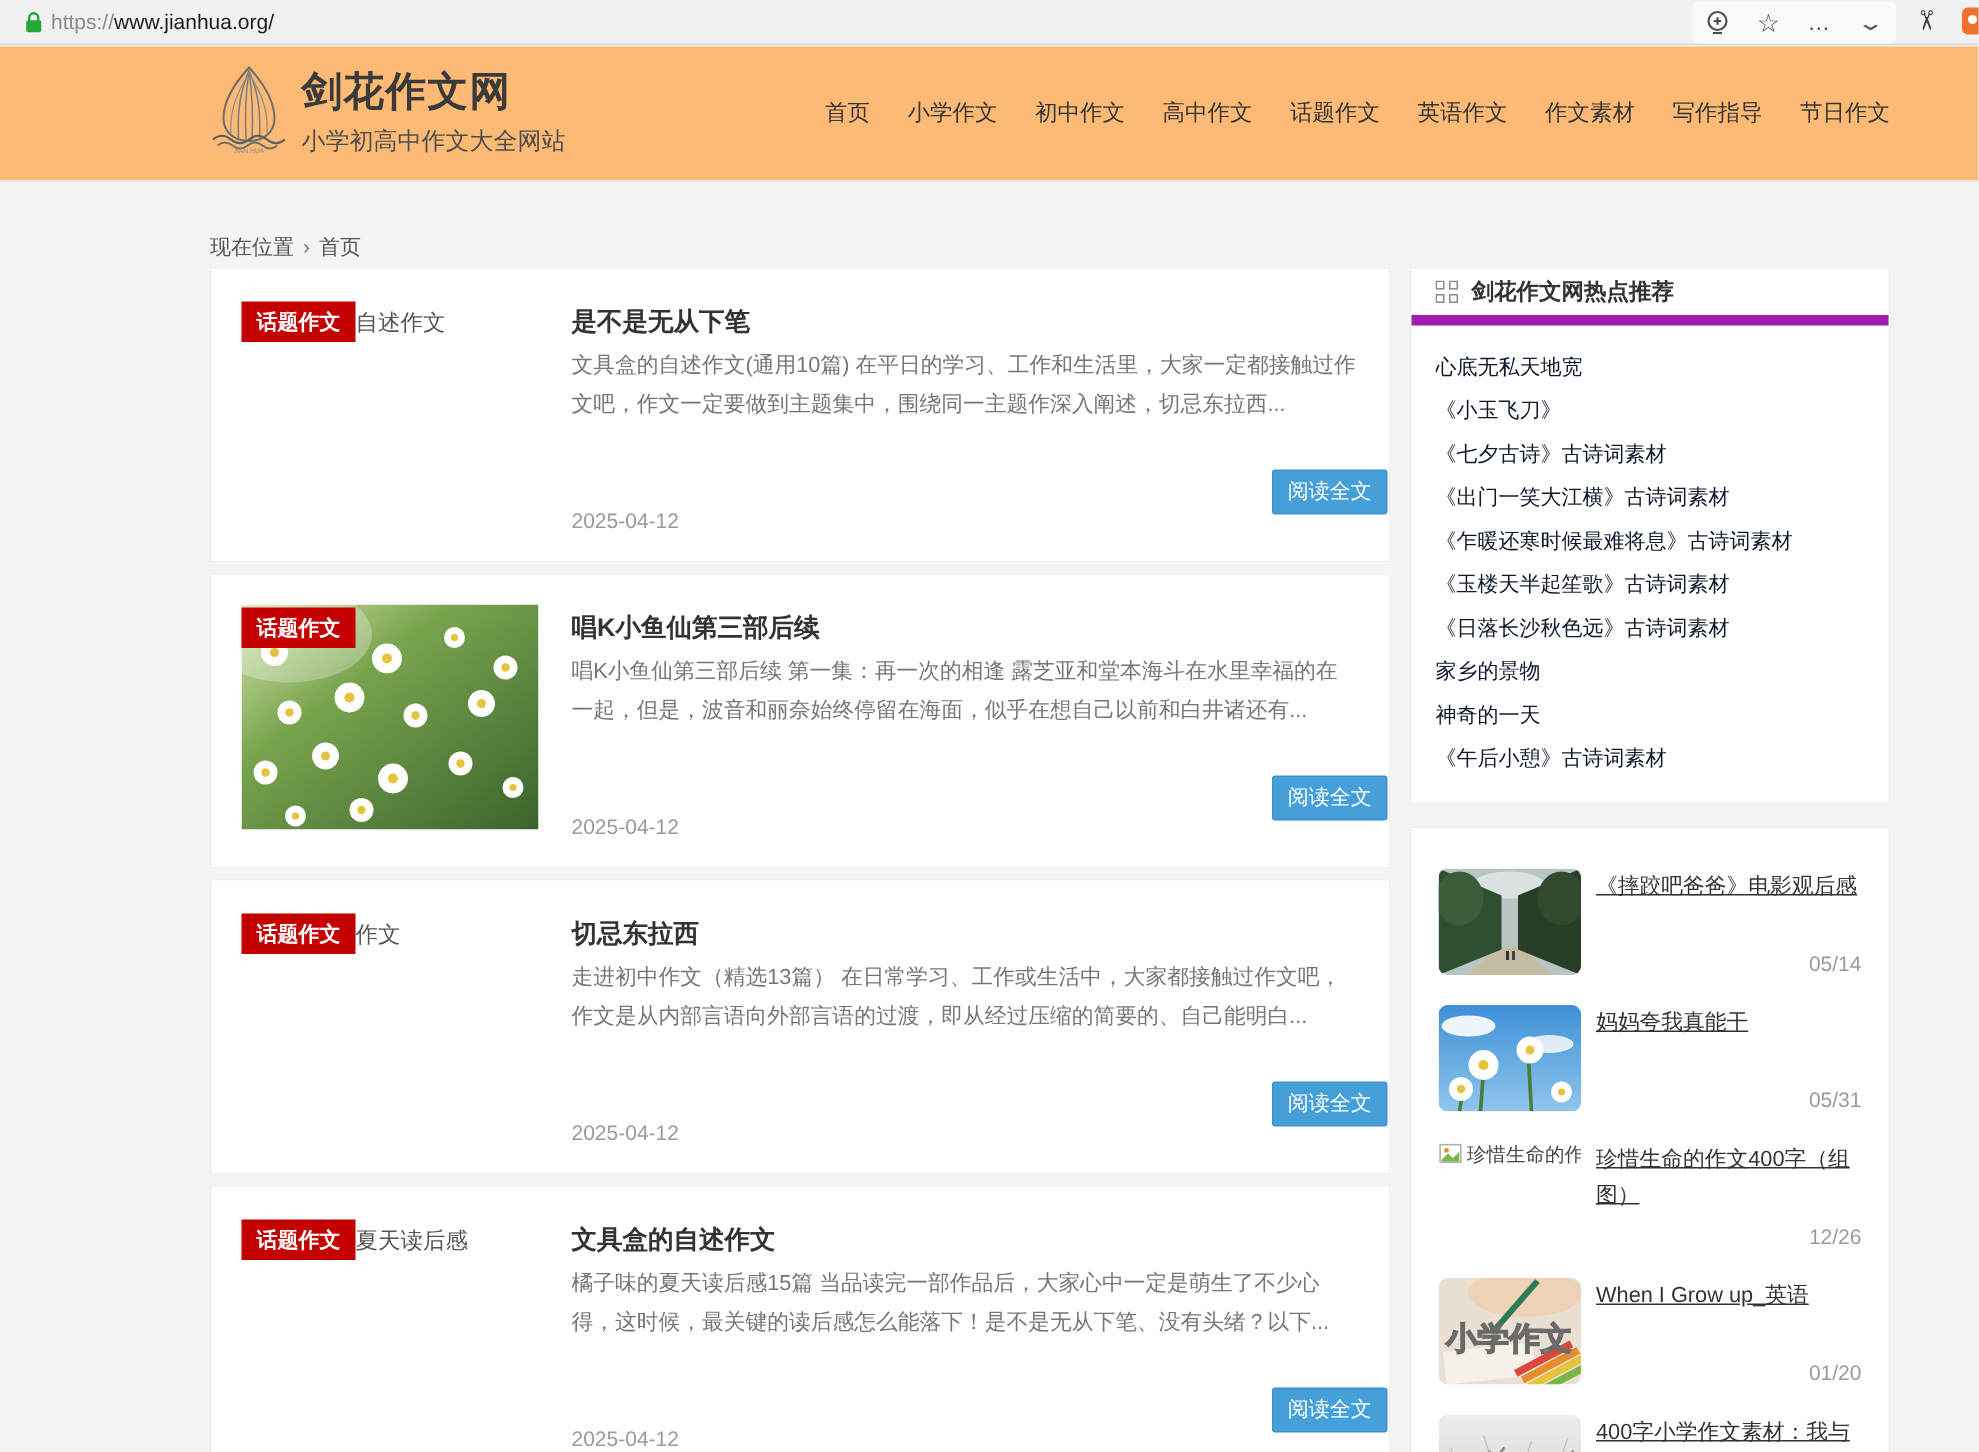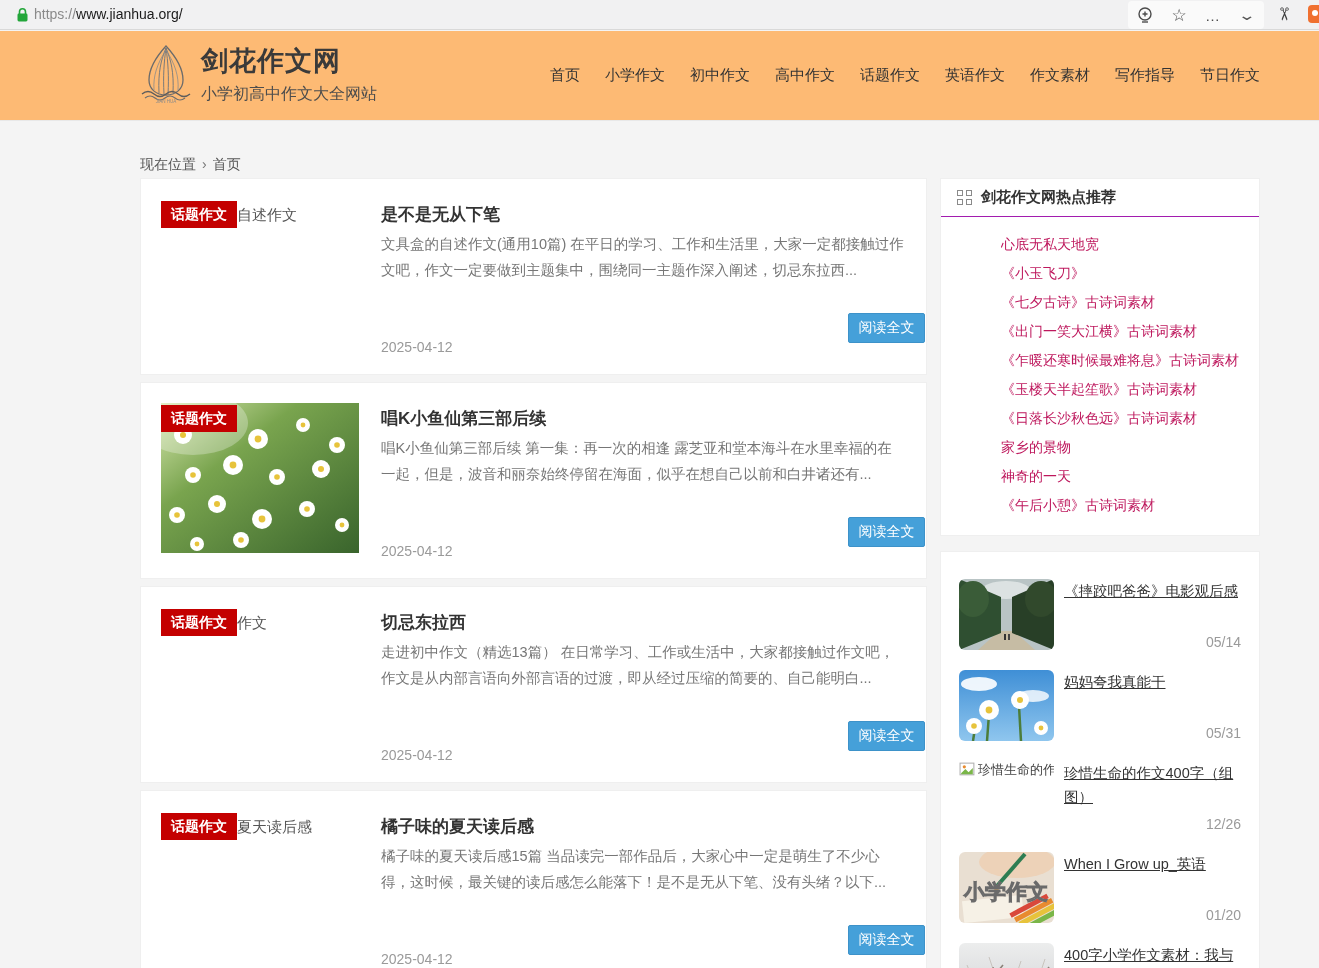--- a/index.html
+++ b/index.html
@@ -44,25 +44,25 @@
   .thumb{position:absolute;left:20px;top:20px;width:198px;height:152px;}
   .thumb-img{display:block;width:198px;height:150px;}
   .tag{position:absolute;left:0;top:2px;background:#c40000;color:#fff;font-size:14px;font-weight:bold;padding:5px 10px;line-height:17px;z-index:2;}
   .thumb-text{position:absolute;left:76px;top:7px;font-size:15px;color:#555;white-space:nowrap;}
   .card .title{position:absolute;left:240px;top:24px;right:22px;font-size:17px;font-weight:bold;color:#333;cursor:pointer;}
   .card .excerpt{position:absolute;left:240px;top:52px;right:22px;font-size:14.5px;line-height:26px;color:#767676;}
   .card .date{position:absolute;left:240px;top:160px;font-size:14px;color:#9a9a9a;}
   .read-btn{position:absolute;right:1px;top:134px;width:77px;height:30px;background:#45a0d9;border:1px solid #3d92c9;border-radius:2px;color:#fff;font-size:14px;display:flex;align-items:center;justify-content:center;cursor:pointer;}
   
   .hot-box{background:#fff;border:1px solid #efefef;margin-bottom:15px;}
-  .hot-header{height:38px;display:flex;align-items:center;padding-left:16px;border-bottom:1px solid #a21caf;}
+  .hot-header{height:38px;display:flex;align-items:center;padding-left:16px;border-bottom:7px solid #a21caf;}
   .hot-header .grid-icon{margin-right:9px;display:inline-flex;}
   .hot-header .hot-title{font-size:15px;font-weight:bold;color:#333;}
   .hot-list{list-style:none;padding:13px 16px 15px 16px;}
-  .hot-list li{font-size:14px;color:#be185d;line-height:29px;cursor:pointer;white-space:nowrap;overflow:hidden;margin-left:44px;}
+  .hot-list li{font-size:14px;color:#0f172a;line-height:29px;cursor:pointer;white-space:nowrap;overflow:hidden;}
   
   .rec-box{background:#fff;border:1px solid #efefef;padding:27px 18px 18px 18px;min-height:440px;}
   .rec-item{position:relative;min-height:71px;margin-bottom:20px;display:flex;}
   .rec-thumb{width:95px;height:71px;border-radius:6px;overflow:hidden;flex:none;cursor:pointer;}
   .rec-thumb svg{display:block;}
   .rec-thumb.broken{display:flex;align-items:flex-start;border-radius:0;height:auto;cursor:pointer;}
   .broken-alt{font-size:13px;color:#444;white-space:nowrap;overflow:hidden;margin-left:2px;line-height:18px;}
   .rec-right{flex:1;margin-left:10px;position:relative;min-height:71px;text-decoration:underline;}
   .rec-title{font-size:14.5px;color:#333;line-height:24px;cursor:pointer;}
   .rec-date{position:absolute;right:0;bottom:0;font-size:14px;color:#9a9a9a;}
@@ -216,21 +216,21 @@
         <p class="excerpt">走进初中作文（精选13篇） 在日常学习、工作或生活中，大家都接触过作文吧，作文是从内部言语向外部言语的过渡，即从经过压缩的简要的、自己能明白...</p>
         <span class="date">2025-04-12</span>
         <a class="read-btn">阅读全文</a>
       </article>
 
       <article class="card">
         <div class="thumb">
           <span class="tag">话题作文</span>
           <span class="thumb-text">夏天读后感</span>
         </div>
-        <h3 class="title">橘子味的夏天读后感</h3>
+        <h3 class="title">文具盒的自述作文</h3>
         <p class="excerpt">橘子味的夏天读后感15篇 当品读完一部作品后，大家心中一定是萌生了不少心得，这时候，最关键的读后感怎么能落下！是不是无从下笔、没有头绪？以下...</p>
         <span class="date">2025-04-12</span>
         <a class="read-btn">阅读全文</a>
       </article>
 
     </div>
 
     <div class="side-col">
 
       <div class="hot-box">

